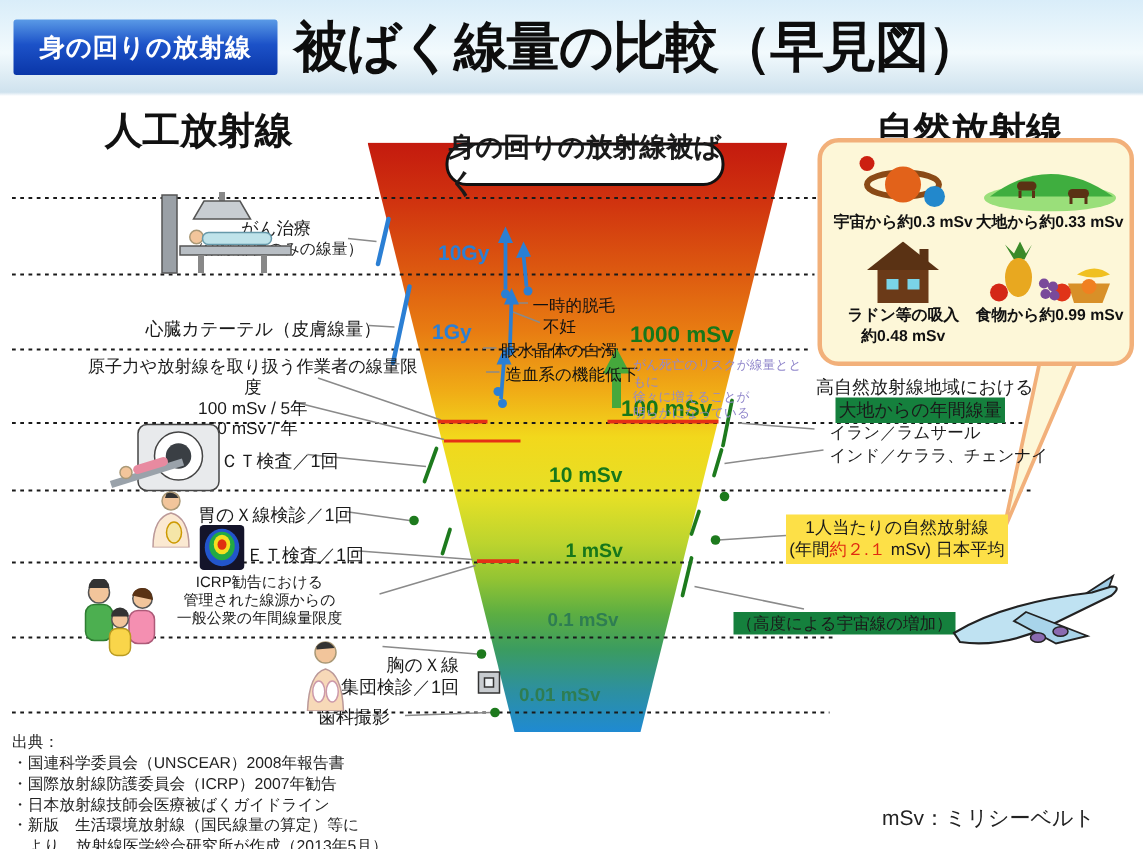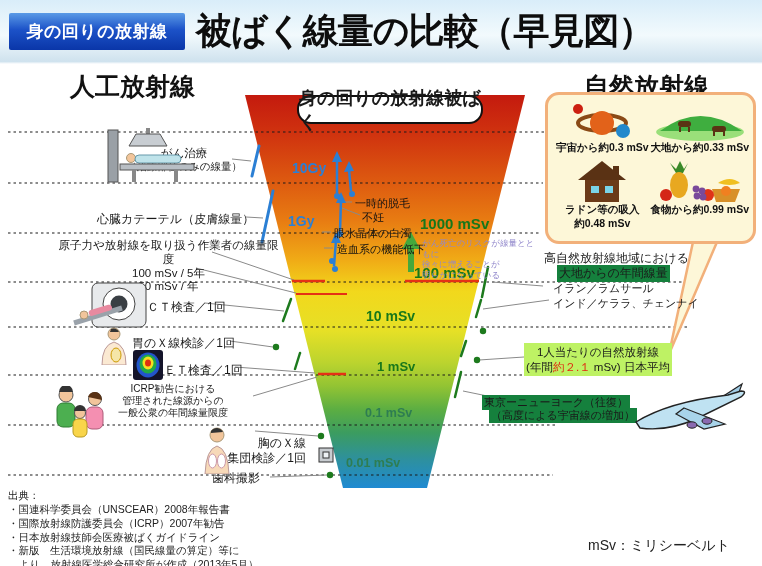--- a/index.html
+++ b/index.html
@@ -22,21 +22,21 @@
           border-radius:14px;display:flex;align-items:center;justify-content:center;
           font-size:18px;font-weight:bold;}
   .scale{font-weight:bold;white-space:nowrap;}
   .sc-blue{color:#2b7fd4;}
   .sc-green{color:#17771a;}
   .efflabel{font-size:11px;color:#111;white-space:nowrap;}
   .risknote{left:422px;top:238px;width:118px;font-size:8.5px;line-height:1.25;color:#9288cc;}
   .callout{left:545px;top:92px;width:211px;height:152px;box-sizing:border-box;background:#fdf7d8;
            border:3px solid #f2b07a;border-radius:14px;z-index:3;}
   .cal-label{font-size:10.5px;font-weight:bold;white-space:nowrap;color:#111;}
-  .cyanbox{left:524px;top:343px;width:148px;height:33px;background:#bef264;z-index:3;
+  .cyanbox{left:524px;top:343px;width:148px;height:33px;background:#fde047;z-index:3;
            display:flex;flex-direction:column;align-items:center;justify-content:center;
            font-size:11.5px;line-height:1.3;white-space:nowrap;}
   .redtxt{color:#e02a10;}
   .whbg{background:#15803d;padding:0 2px;}
   .small-lab{font-size:11px;white-space:nowrap;}
   .med-lab{font-size:12px;white-space:nowrap;}
   .sources{left:8px;top:489px;font-size:10.5px;line-height:1.32;color:#222;}
   .unitnote{left:588px;top:537px;font-size:14px;color:#222;}
   .txt{z-index:3;}
   svg.overlay{left:0;top:0;z-index:2;pointer-events:none;}
@@ -254,21 +254,20 @@
   <div class="abs txt med-lab" style="left:544px;top:250px;">高自然放射線地域における</div>
   <div class="abs txt med-lab whbg" style="left:557px;top:265px;">大地からの年間線量</div>
   <div class="abs txt small-lab" style="left:553px;top:281px;">イラン／ラムサール</div>
   <div class="abs txt small-lab" style="left:553px;top:296px;">インド／ケララ、チェンナイ</div>
 
   <div class="abs cyanbox">
     <div>1人当たりの自然放射線</div>
     <div><span>(年間</span><span class="redtxt">約２.１</span><span> mSv) 日本平均</span></div>
   </div>
 
-  <div class="abs txt small-lab whbg" style="left:482px;top:395px;">東京ーニューヨーク（往復）</div>
   <div class="abs txt small-lab whbg" style="left:489px;top:408px;">（高度による宇宙線の増加）</div>
 
   <svg class="abs icon" style="left:628px;top:382px;" width="126" height="60">
     <polygon points="97,13 114,2 109,16" fill="#9fcce6" stroke="#222" stroke-width="1.2"></polygon>
     <path d="M8 40 Q40 20 100 13 L113 9 Q120 9 113 15 L70 36 Q40 50 12 46 Z" fill="#bfe2f2" stroke="#222" stroke-width="1.4"></path>
     <polygon points="56,26 97,42 76,47 48,32" fill="#a8d4ea" stroke="#222" stroke-width="1.2"></polygon>
     <ellipse cx="64" cy="43" rx="5" ry="3.2" fill="#8a6ab0" stroke="#222"></ellipse>
     <ellipse cx="79" cy="39" rx="5" ry="3.2" fill="#8a6ab0" stroke="#222"></ellipse>
   </svg>
 

